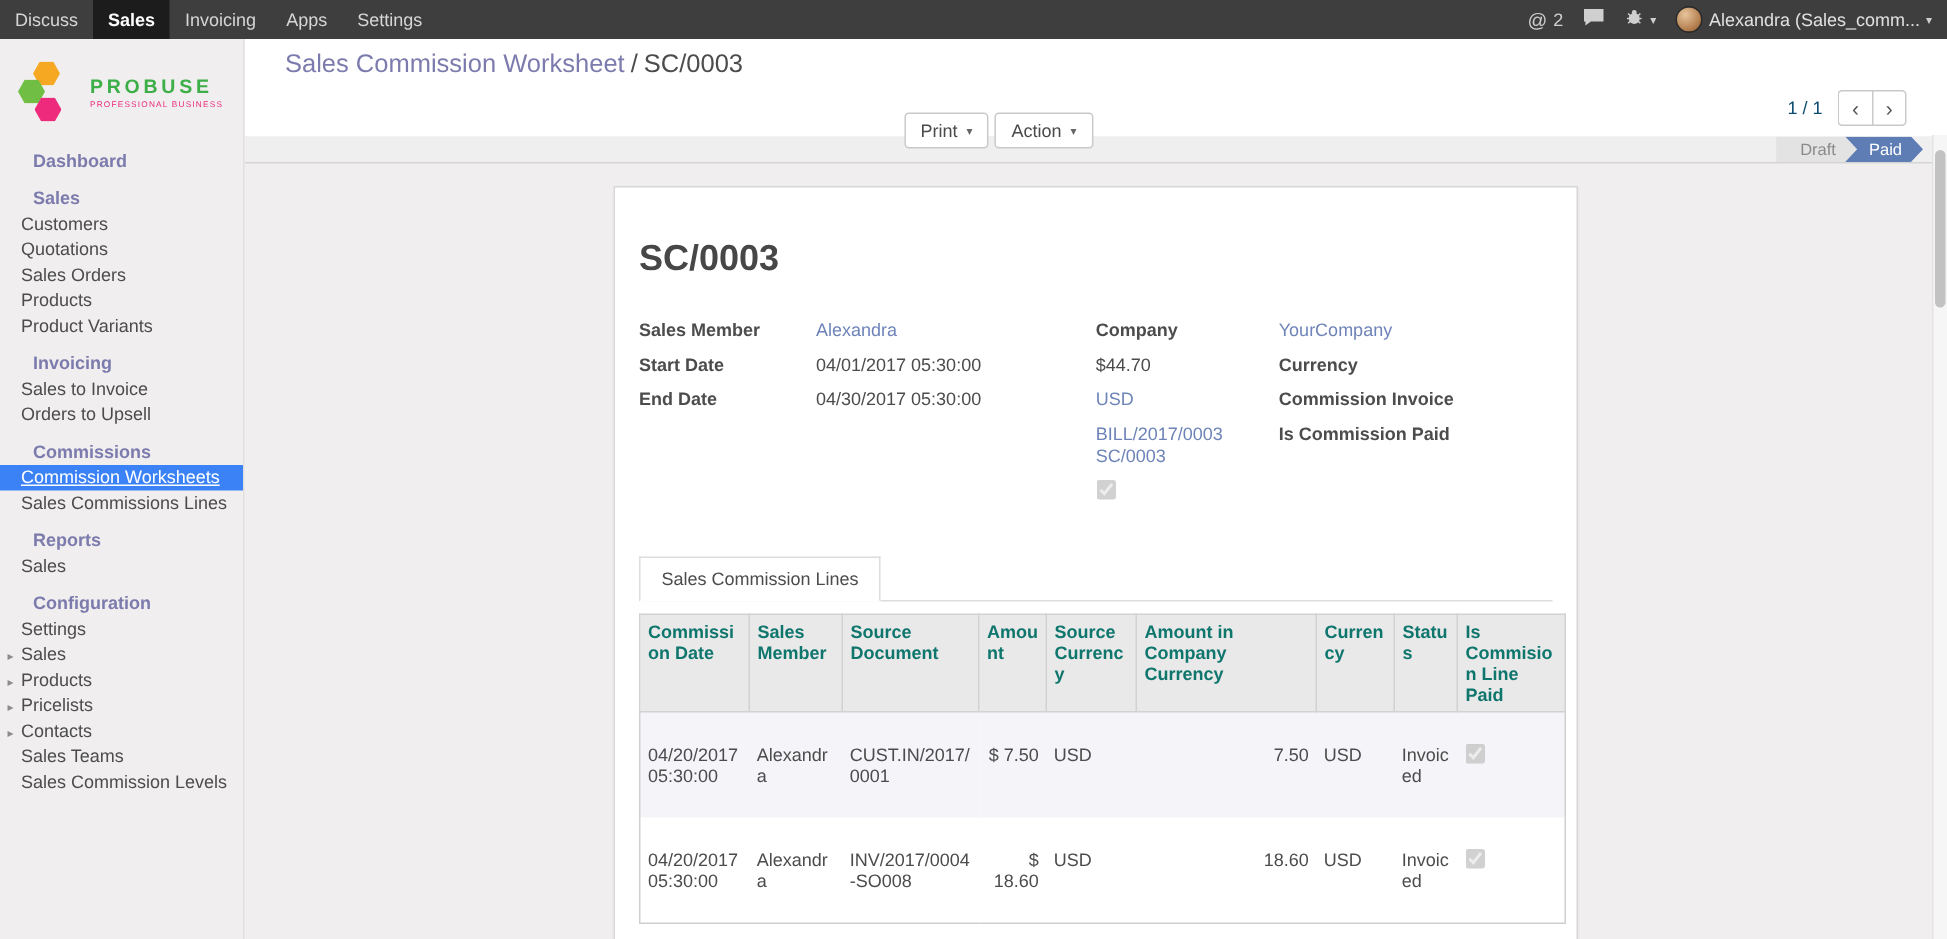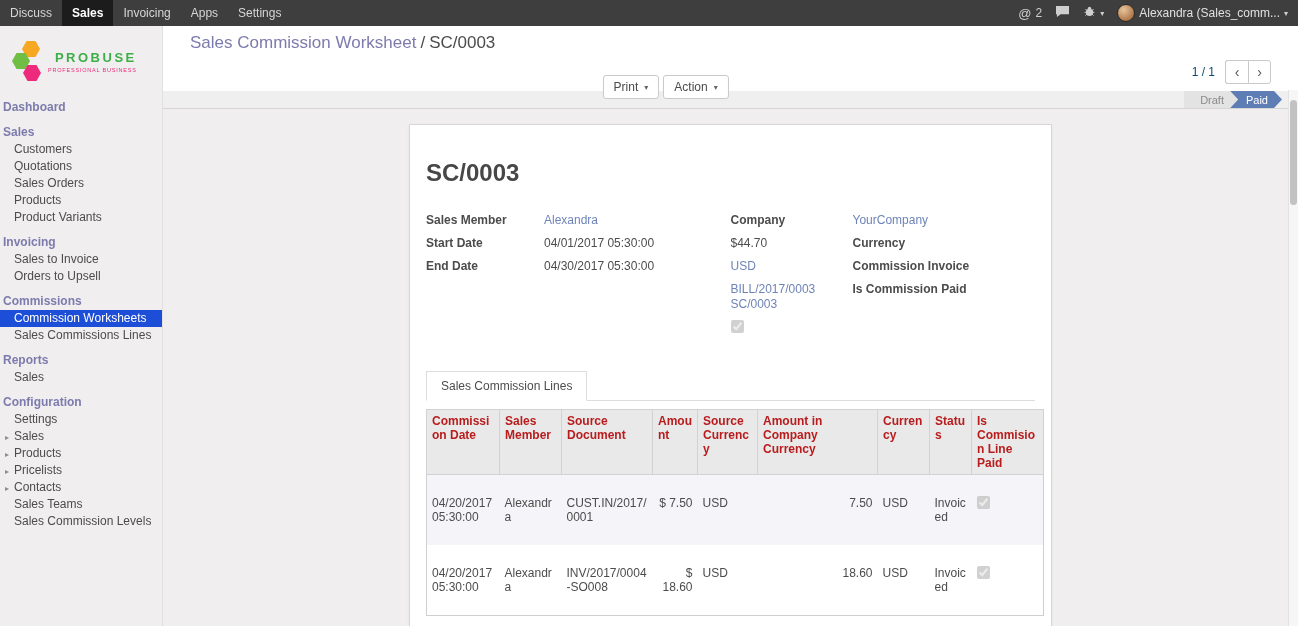--- a/index.html
+++ b/index.html
@@ -21,32 +21,32 @@
   .nav-right { display:flex; align-items:center; gap:13px; padding-right:10px; }
   .nav-icon-group { display:flex; align-items:center; gap:4px; cursor:pointer; }
   .at-glyph { font-size:13px; color:#cfcfcf; }
   .nav-count { font-size:12px; color:#cfcfcf; }
   .caret { font-size:8px; color:#cfcfcf; }
   .avatar { width:18px; height:18px; border-radius:50%; background:radial-gradient(circle at 35% 30%, #e8c49b, #b07a4a 70%, #7a4d2a); display:inline-block; border:1px solid #2a2a2a; }
   .user-name { font-size:12px; color:#e0e0e0; max-width:150px; white-space:nowrap; overflow:hidden; }
 
   
   .sidebar { position:absolute; top:26px; left:0; bottom:0; width:163px; background:#f0eeee; border-right:1px solid #e2dfdf; overflow:hidden; z-index:10; }
-  .logo { display:flex; align-items:center; gap:4px; padding:12px 6px 14px 12px;text-align:right; }
+  .logo { display:flex; align-items:center; gap:16px; padding:12px 6px 14px 12px; }
   .hexes { position:relative; width:32px; height:46px; flex:0 0 32px; }
   .hex { position:absolute; width:18px; height:16px; clip-path:polygon(25% 0,75% 0,100% 50%,75% 100%,25% 100%,0 50%); }
   .hex.orange { background:#f7a823; top:3px; left:10px; }
   .hex.green  { background:#70bf44; top:15px; left:0; }
   .hex.pink   { background:#ed2a7b; top:27px; left:11px; }
   .logo-title { color:#3daf49; font-weight:bold; font-size:13px; letter-spacing:2.5px; line-height:15px; }
   .logo-subtitle { color:#ed2a7b; font-size:5.5px; letter-spacing:0.8px; margin-top:2px; }
   .menu-section { margin-bottom:7px; }
-  .menu-heading { color:#7c7bad; font-weight:bold; font-size:12px; padding:2px 3px; }
+  .menu-heading { color:#7c7bad; font-weight:bold; font-size:12px; padding:2px 22px; }
   .menu-item { font-size:12px; color:#4c4c4c; padding:2px 7px 2px 14px; cursor:pointer; position:relative; line-height:13px; }
-  .menu-item.active { background:#1d4ed8; color:#fff; }
+  .menu-item.active { background:#3b82f6; color:#fff;text-decoration:underline; }
   .expand-icon { position:absolute; left:5px; top:3px; font-size:8px; color:#8c8c8c; }
 
   
   .content { position:absolute; top:26px; left:163px; right:0; bottom:0; background:#f0eeee; }
 
   .control-panel { background:#fff; padding:6px 27px 6px; }
   .breadcrumb { font-size:17px; line-height:22px; }
   .breadcrumb .parent { color:#7c7bad; cursor:pointer; }
   .breadcrumb .sep { color:#4c4c4c; padding:0 4px; }
   .breadcrumb .current { color:#4c4c4c; }
@@ -82,21 +82,21 @@
   .link { color:#6e84b8; cursor:pointer; }
   .value-rest { color:#4c4c4c; }
   input[type="checkbox"] { width:13px; height:13px; }
 
   
   .notebook { margin-top:34px; }
   .tabs { border-bottom:1px solid #ddd; }
   .tab { display:inline-block; padding:7px 14px; border:1px solid #ddd; border-bottom:1px solid #fff; margin-bottom:-1px; background:#fff; font-size:12px; color:#4c4c4c; cursor:pointer; }
 
   .lines-table { width:100%; border-collapse:collapse; margin-top:8px; table-layout:fixed; border:1px solid #cfcfcf; }
-  .lines-table th { background:#e9e9e9; border:1px solid #d2d2d2; font-weight:bold; text-align:left; padding:4px 5px; vertical-align:top; font-size:12px; color:#b91c1c; line-height:14px; overflow-wrap:break-word; }
+  .lines-table th { background:#e9e9e9; border:1px solid #d2d2d2; font-weight:bold; text-align:left; padding:4px 5px; vertical-align:top; font-size:12px; color:#0f766e; line-height:14px; overflow-wrap:break-word; }
   .lines-table td { padding:21px 5px; vertical-align:top; font-size:12px; color:#4c4c4c; overflow-wrap:break-word; line-height:14px; }
   .lines-table tbody tr.line-row:nth-child(odd) { background:#f4f4f9; }
   .lines-table tbody tr.line-row { cursor:pointer; }
   .num { text-align:right; }
 
   
   .scrollbar { position:absolute; top:64px; right:0; bottom:0; width:10px; background:#f6f6f6; border-left:1px solid #e3e3e3; z-index:40; }
   .scroll-thumb { position:absolute; top:10px; left:1px; width:7px; height:105px; background:#c2c2c2; border-radius:4px; cursor:grab; }
 </style>
 </head>

